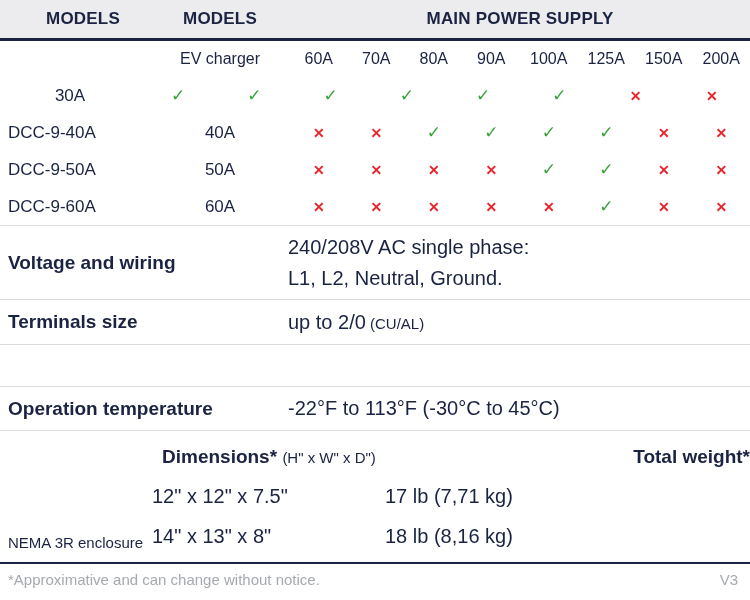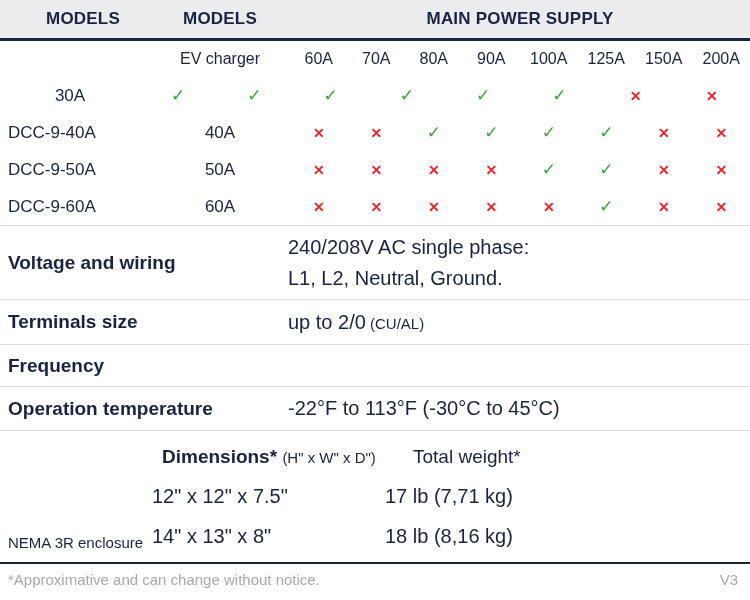--- a/index.html
+++ b/index.html
@@ -38,21 +38,21 @@
 
   
   .dims{border-top:1px solid var(--divider); height:132px; padding-top:7px;}
   .dim-row{display:flex; align-items:center; height:40px; font-size:20px;}
   .dim-row.head{height:38px;}
   .d-a{width:150px; padding-left:8px;}
   .d-b{width:235px; padding-left:2px;}
   .d-c{flex:1;}
   .dim-head-b{width:235px; padding-left:12px; font-weight:700; font-size:19px;}
   .dim-head-b .small{font-weight:400; font-size:15px;}
-  .dim-head-c{flex:1; padding-left:28px; font-weight:400; font-size:19px;}
+  .dim-head-c{flex:1; padding-left:28px; font-weight:700; font-size:19px;text-align:right;}
   .nema{font-size:15px; padding-top:12px;}
 
   
   .footer{border-top:2px solid var(--navy); height:35px; display:flex;
           justify-content:space-between; align-items:flex-start;
           padding:7px 12px 0 8px; color:var(--gray); font-size:15px;gap:24px;}
 </style>
 </head>
 <body>
 
@@ -132,21 +132,20 @@
         <div class="spec-value">
           <div class="line">240/208V AC single phase:</div>
           <div class="line">L1, L2, Neutral, Ground.</div>
         </div>
       </div>
       <div class="spec-row r2">
         <div class="spec-label">Terminals size</div>
         <div class="spec-value"><span>up to 2/0</span><span class="small"> (CU/AL)</span></div>
       </div>
       <div class="spec-row r3">
-        <div class="spec-label">Frequency</div>
       </div>
       <div class="spec-row r4">
         <div class="spec-label">Operation temperature</div>
         <div class="spec-value"><span>-22°F to 113°F (-30°C to 45°C)</span></div>
       </div>
     </div>
 
   <div class="dims">
     <div class="dim-row head">
       <div class="d-a"></div>

